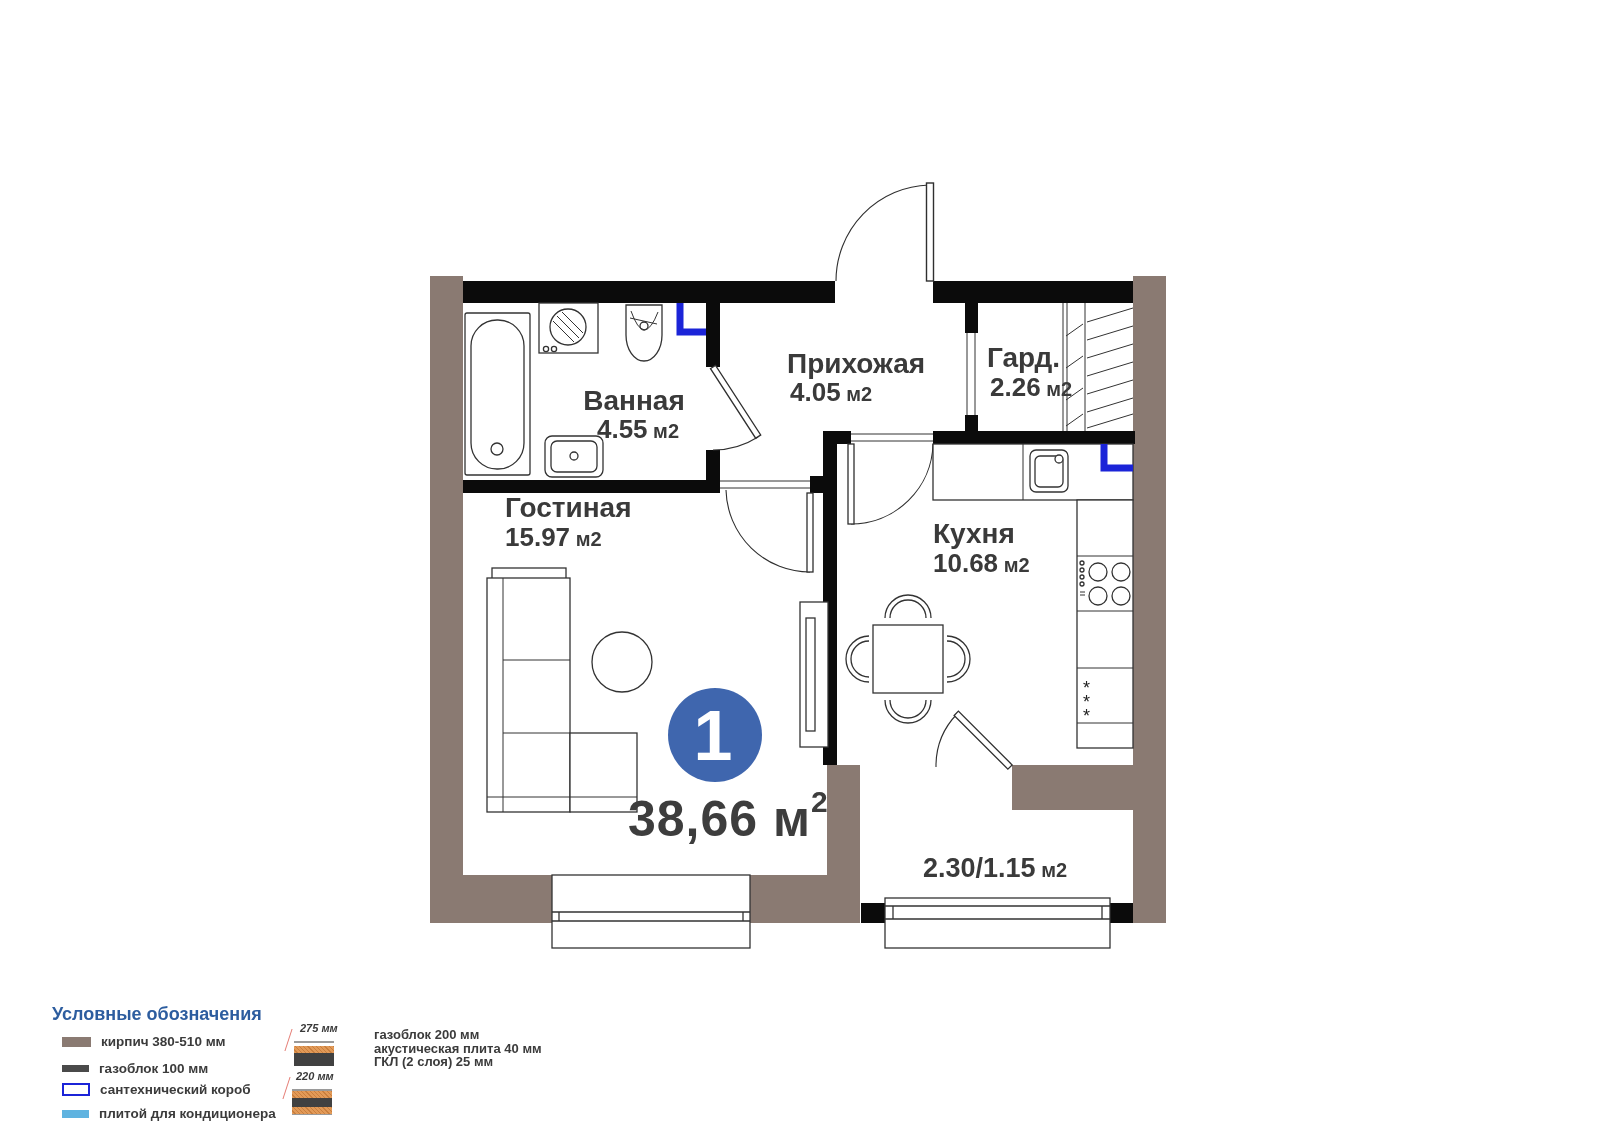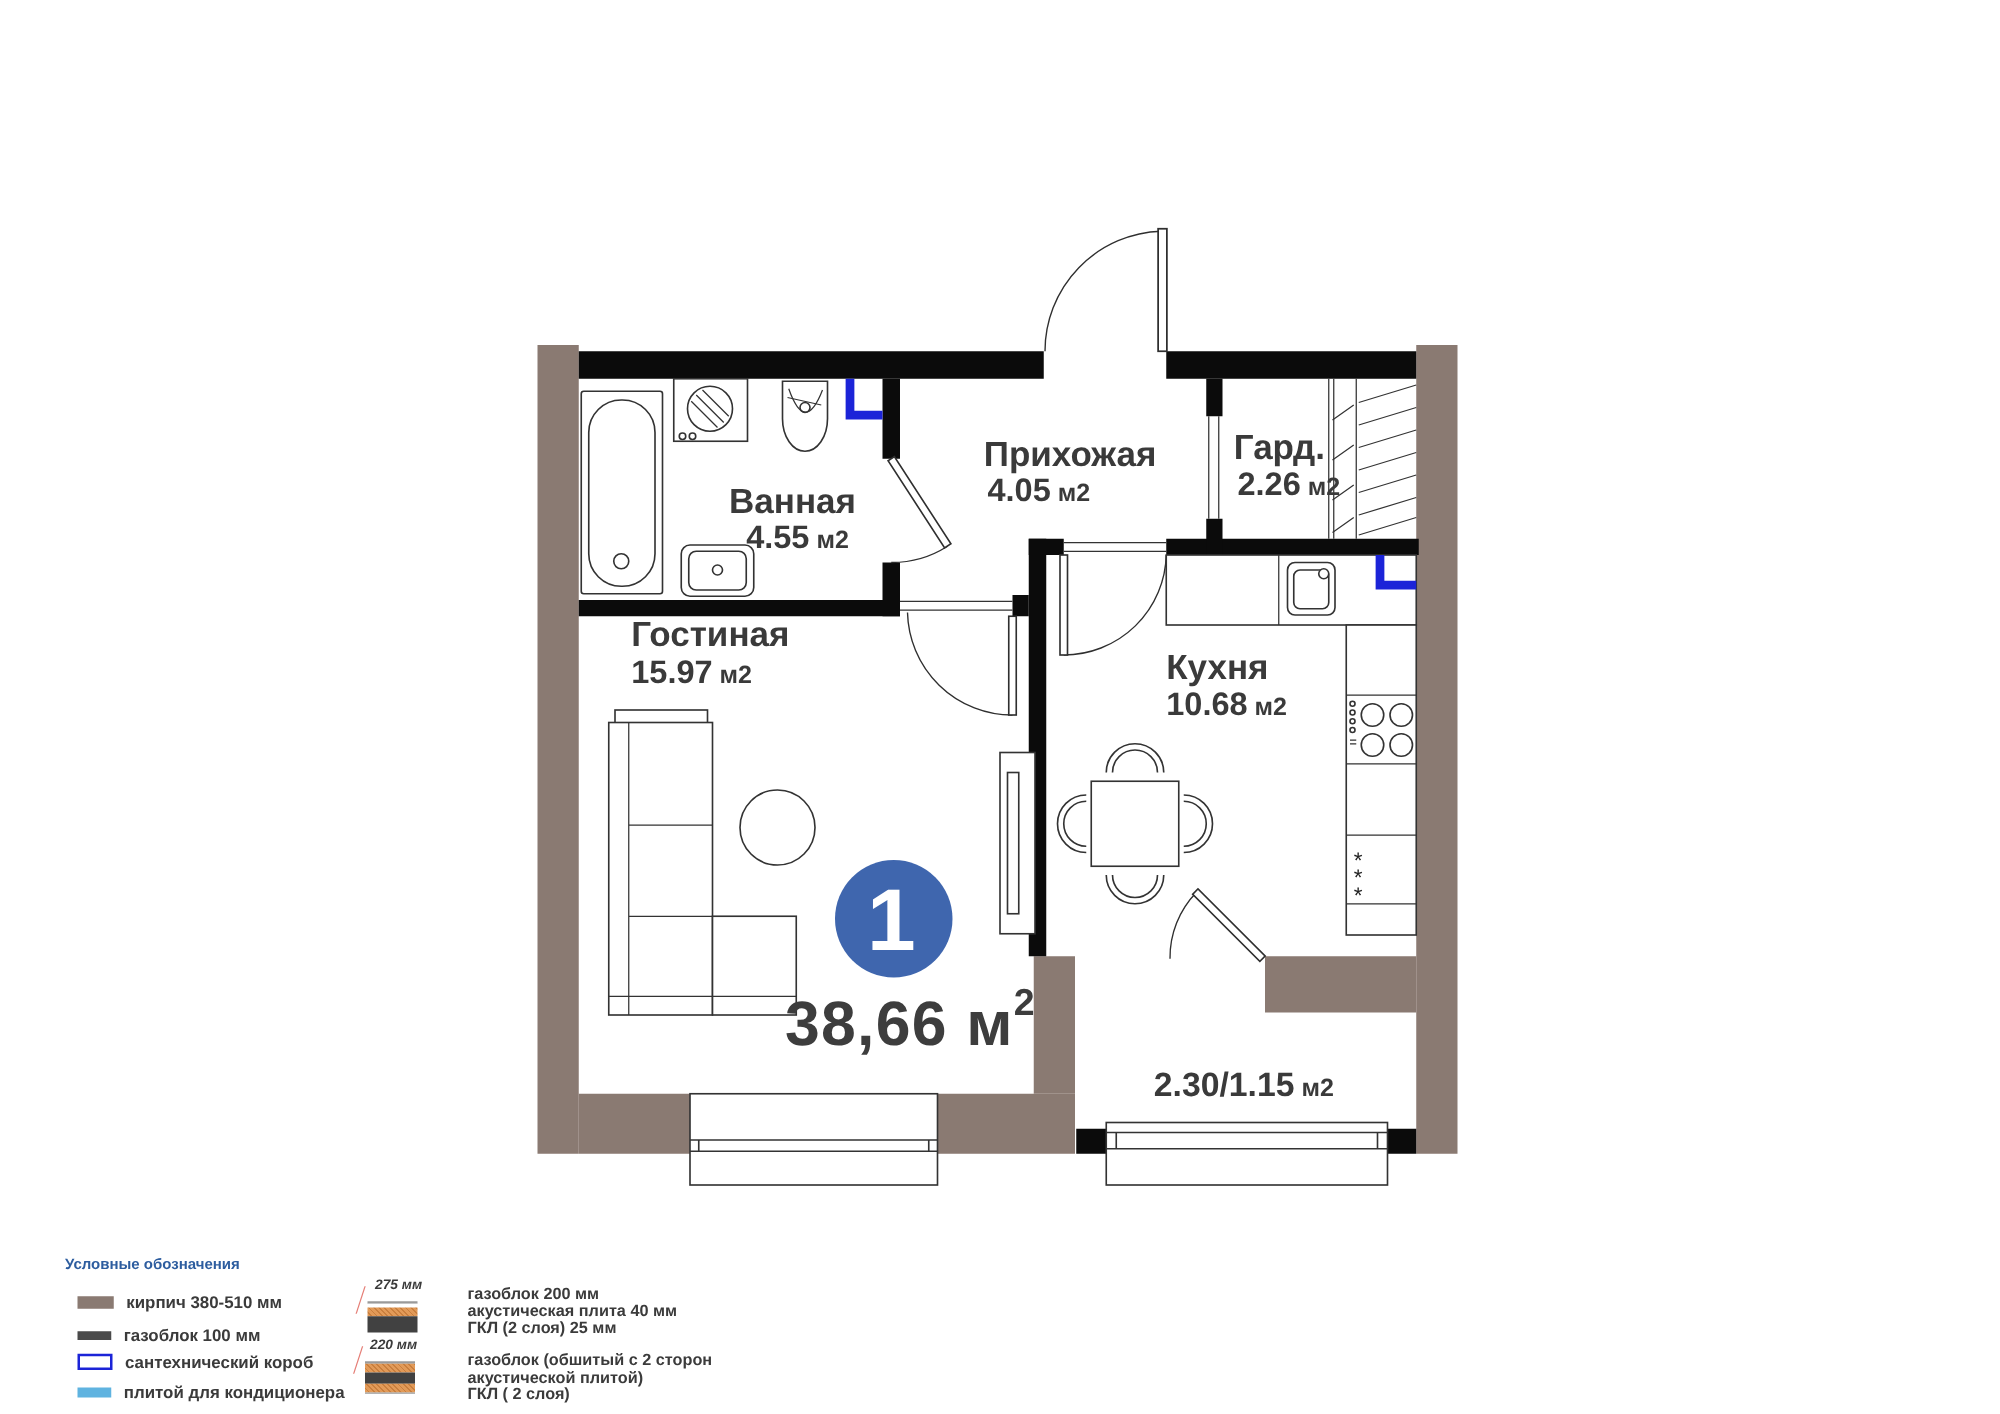--- a/index.html
+++ b/index.html
@@ -10,21 +10,21 @@
   svg text{font-family:"Liberation Sans","DejaVu Sans",sans-serif;fill:#3a3a3a;}
   .room-name{font-size:28px;font-weight:600;}
   .room-area{font-size:26px;font-weight:600;}
   .room-unit{font-size:20px;font-weight:600;}
   .total-num{font-size:50px;font-weight:700;letter-spacing:1px;fill:#3d3d3d;}
   .total-sup{font-size:30px;font-weight:700;fill:#3d3d3d;}
   .badge-num{font-size:70px;font-weight:700;fill:#ffffff;}
   .fridge-star{font-size:18px;font-weight:400;fill:#222;}
 
   
-  .legend-title{position:absolute;left:52px;top:1004px;font-size:12px;font-weight:700;color:#2d5d9f;}
+  .legend-title{position:absolute;left:52px;top:1004px;font-size:18px;font-weight:700;color:#2d5d9f;}
   .lrow{position:absolute;left:22px;display:flex;align-items:center;gap:10px;padding-left:40px;}
   .lrow .lbl{font-size:13.5px;font-weight:600;color:#3b3b3b;white-space:nowrap;}
   .sw{flex:0 0 auto;}
   .sw-brick{width:29px;height:10px;background:#8a7a72;}
   .sw-gas{width:27px;height:7px;background:#4a4a4a;}
   .sw-box{width:24px;height:9px;background:#fff;border:2.5px solid #1b24d8;}
   .sw-ac{width:27px;height:8px;background:#5fb3e0;}
 
   .dim{position:absolute;font-size:11px;font-weight:700;color:#3a3a3a;font-style:italic;}
   .bracket{position:absolute;width:9px;height:22px;border-left:1.5px solid #e57d75;transform:skewX(-18deg);}
@@ -253,19 +253,14 @@
 
 <div class="bracket" style="left:286px;top:1077px"></div>
 <div class="dim" style="left:296px;top:1070px">220 мм</div>
 <div class="wallsec" style="left:292px;top:1089px">
   <div class="layer l-thin"></div>
   <div class="layer l-orange"></div>
   <div class="layer l-dark2"></div>
   <div class="layer l-orange"></div>
   <div class="layer l-thin"></div>
 </div>
-<div class="wtxt" style="left:338px;top:1081px">
-  <div>газоблок (обшитый с 2 сторон</div>
-  <div>акустической плитой)</div>
-  <div>ГКЛ ( 2 слоя)</div>
-</div>
 
 </div>
 
 </body></html>

